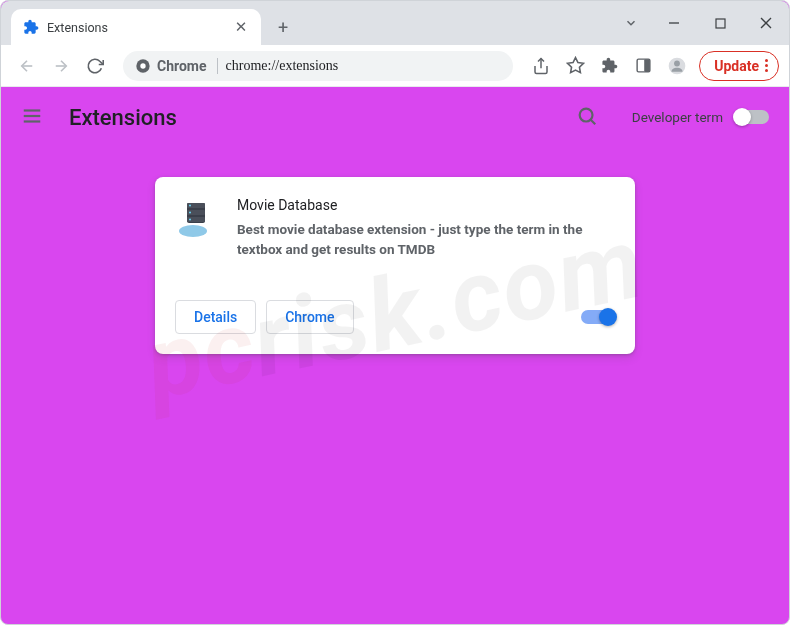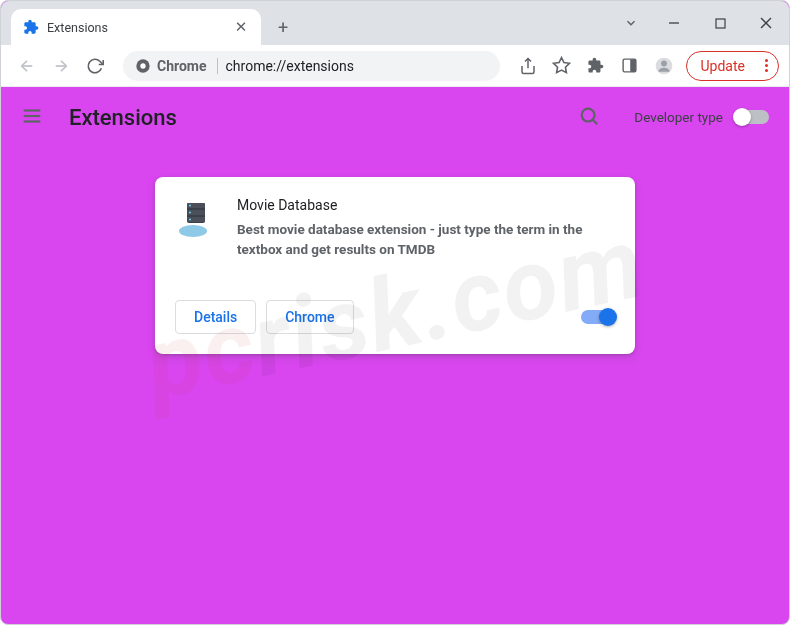--- a/index.html
+++ b/index.html
@@ -18,24 +18,24 @@
 .win-ctrl { width: 46px; height: 44px; display: flex; align-items: center; justify-content: center; color: #3c4043; cursor: pointer; }
 .chevron-down-ctrl { width: 40px; }
 
 .toolbar { height: 42px; background: #fff; display: flex; align-items: center; padding: 0 10px; gap: 2px; border-bottom: 1px solid #e8eaed; }
 .nav-btn { width: 32px; height: 32px; display: flex; align-items: center; justify-content: center; color: #5f6368; border-radius: 50%; cursor: pointer; }
 .nav-btn.disabled { color: #bdc1c6; }
 
 .address-bar { flex: 1; height: 30px; background: #f1f3f4; border-radius: 15px; display: flex; align-items: center; padding: 0 12px; margin: 0 10px; gap: 8px; }
 .chrome-chip { display: flex; align-items: center; gap: 6px; font-size: 14px; color: #5f6368; border-right: 1px solid #bdc1c6; padding-right: 10px; font-weight: bold; }
 .chrome-logo { width: 16px; height: 16px; }
-.url-text { font-size: 14px; color: #202124; }
+.url-text { font-size: 14px; color: #202124; font-family: Liberation Serif, serif; }
 
 .toolbar-icon { width: 32px; height: 32px; display: flex; align-items: center; justify-content: center; color: #5f6368; cursor: pointer; }
-.update-btn { height: 30px; border: 1.5px solid #d93025; color: #d93025; border-radius: 15px; padding: 0 10px 0 14px; display: flex; align-items: center; gap: 20px; font-size: 14px; cursor: pointer; margin-left: 4px; font-weight: 400; }
+.update-btn { height: 30px; border: 1.5px solid #d93025; color: #d93025; border-radius: 15px; padding: 0 10px 0 14px; display: flex; align-items: center; gap: 6px; font-size: 14px; cursor: pointer; margin-left: 4px; font-weight: 700; }
 .update-dots { display: flex; flex-direction: column; gap: 2px; }
 .update-dots span { width: 3px; height: 3px; background: #d93025; border-radius: 50%; }
 
 .content-header { height: 60px; display: flex; align-items: center; padding: 0 20px; gap: 24px; }
 .menu-btn { width: 24px; height: 24px; cursor: pointer; color: #5f6368; }
 .page-title { font-size: 22px; color: #202124; font-weight: 500; flex: 1; }
 .search-btn { width: 24px; height: 24px; cursor: pointer; color: #5f6368; margin-right: 8px; }
 .dev-mode { display: flex; align-items: center; gap: 12px; }
 .dev-mode-label { font-size: 13.5px; color: #3c4043; }
 .toggle { width: 34px; height: 14px; background: #bdc1c6; border-radius: 7px; position: relative; cursor: pointer; }
@@ -175,21 +175,21 @@
         </svg>
     </div>
     <div class="page-title">Extensions</div>
     <div class="search-btn">
       <svg width="22" height="22" viewBox="0 0 24 24" fill="none" stroke="currentColor" stroke-width="2.4">
           <circle cx="11" cy="11" r="7"></circle>
           <line x1="21" y1="21" x2="16" y2="16"></line>
         </svg>
     </div>
     <div class="dev-mode">
-      <span class="dev-mode-label">Developer type</span>
+      <span class="dev-mode-label">Developer term</span>
       <div class="toggle">
         <div class="toggle-knob"></div>
       </div>
     </div>
   </div>
 
   <div class="content-area">
     <div class="ext-card">
       <div class="ext-card-top">
         <div class="ext-icon">

